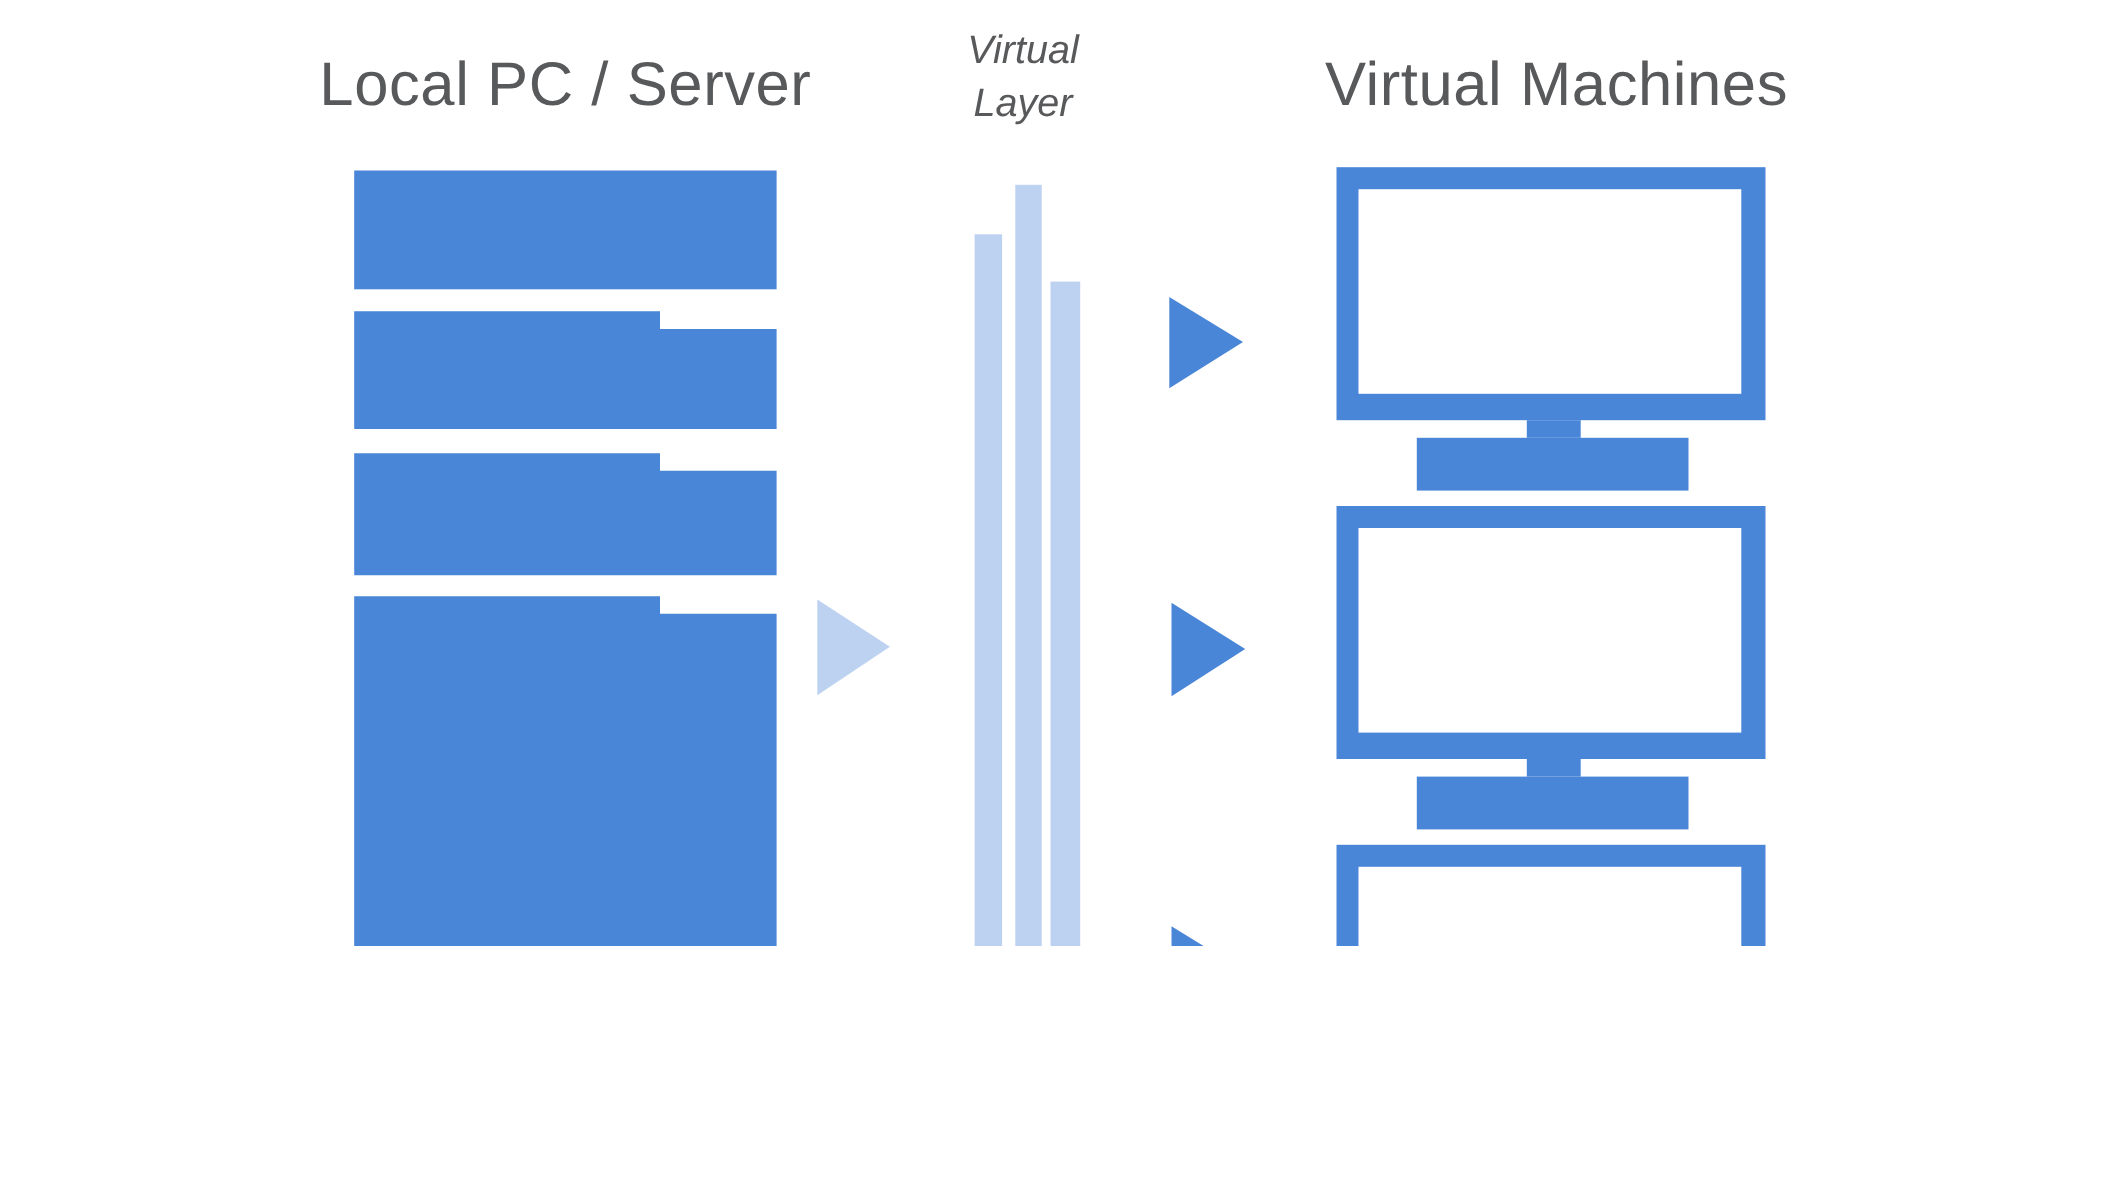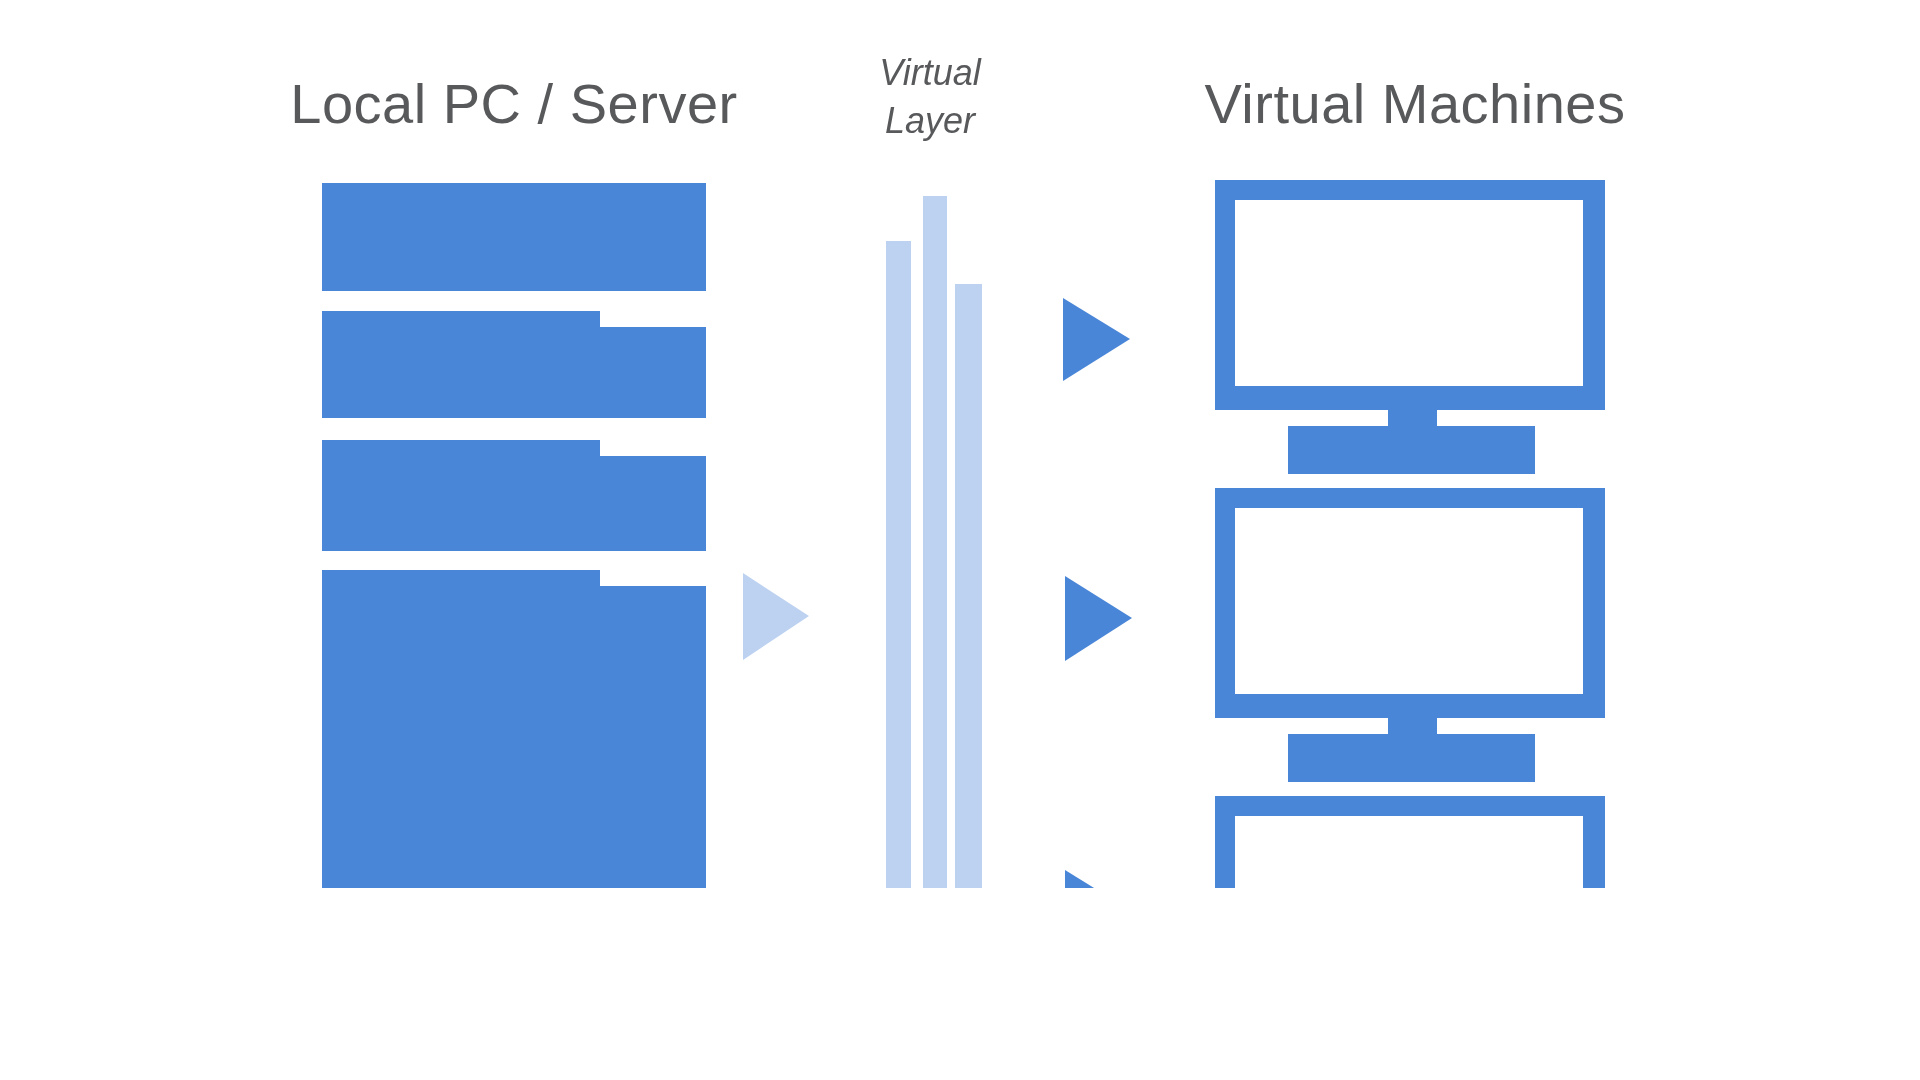--- a/index.html
+++ b/index.html
@@ -7,21 +7,20 @@
     padding: 0;
     background: #ffffff;
   }
   .canvas {
     position: relative;
     width: 1920px;
     height: 860px;
     background: #0f766e;
     overflow: hidden;
     font-family: "Liberation Sans", sans-serif;
-    margin-top: 28px;
   }
   svg { display: block; }
   .col-title {
     font-family: "Liberation Sans", sans-serif;
     font-size: 56px;
     font-weight: 400;
     letter-spacing: 0.5px;
   }
   .layer-title {
     font-family: "Liberation Sans", sans-serif;

